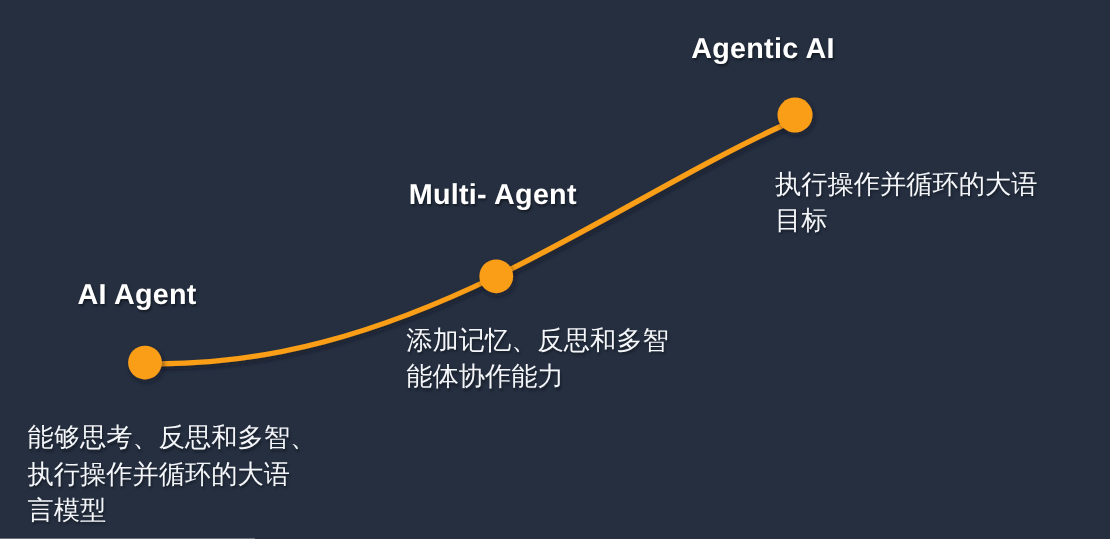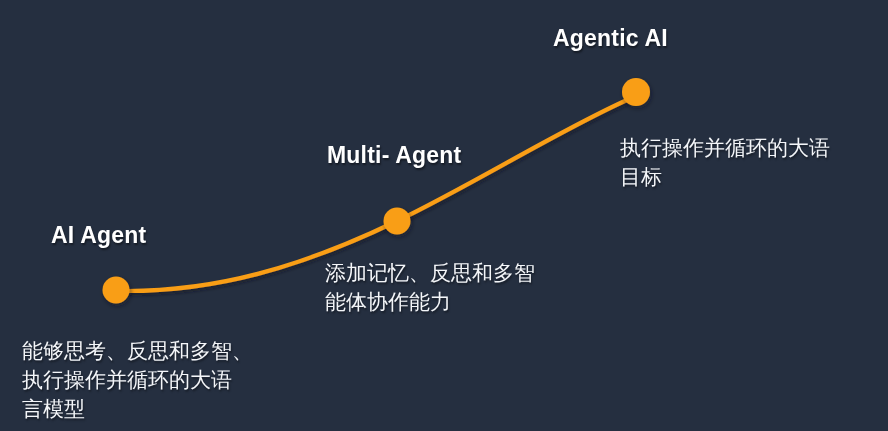--- a/index.html
+++ b/index.html
@@ -58,21 +58,21 @@
       </filter>
     </defs>
 
     <path d="M 127 291 C 215 291, 300 268, 397 221 C 470 186, 560 130, 627 100" fill="none" stroke="#F99E15" stroke-width="4.2" stroke-linecap="round" filter="url(#line-shadow)"></path>
 
     <circle cx="116" cy="290" r="13.5" fill="#F99E15" filter="url(#dot-shadow)"></circle>
     <circle cx="397" cy="221" r="13.5" fill="#F99E15" filter="url(#dot-shadow)"></circle>
     <circle cx="636" cy="92" r="14" fill="#F99E15" filter="url(#dot-shadow)"></circle>
   </svg>
 
-  <div class="node-title" style="left:51px; top:222px;">AI Agent</div>
+  <div class="node-title" style="left:62px; top:222px;">AI Agent</div>
   <div class="node-desc" style="left:22px; top:337px;">能够思考、反思和多智、
 执行操作并循环的大语
 言模型</div>
 
   <div class="node-title" style="left:327px; top:142px;">Multi- Agent</div>
   <div class="node-desc" style="left:325px; top:259px;">添加记忆、反思和多智
 能体协作能力</div>
 
   <div class="node-title" style="left:553px; top:25px;">Agentic AI</div>
   <div class="node-desc" style="left:620px; top:134px;">执行操作并循环的大语

